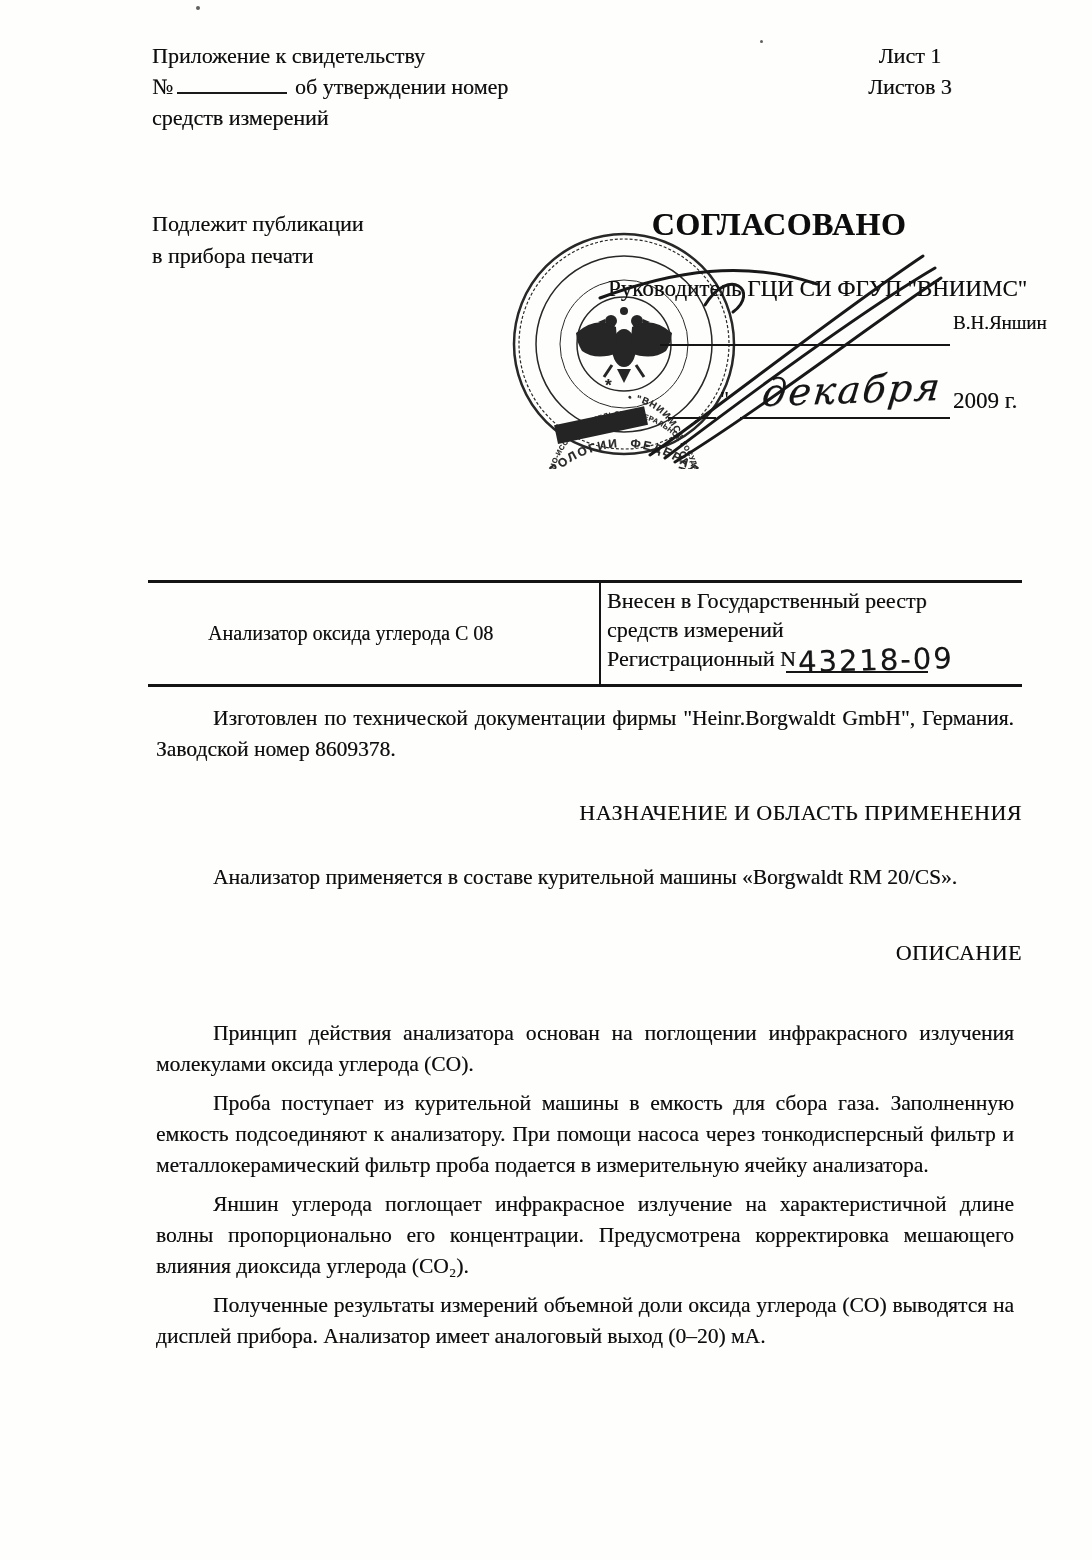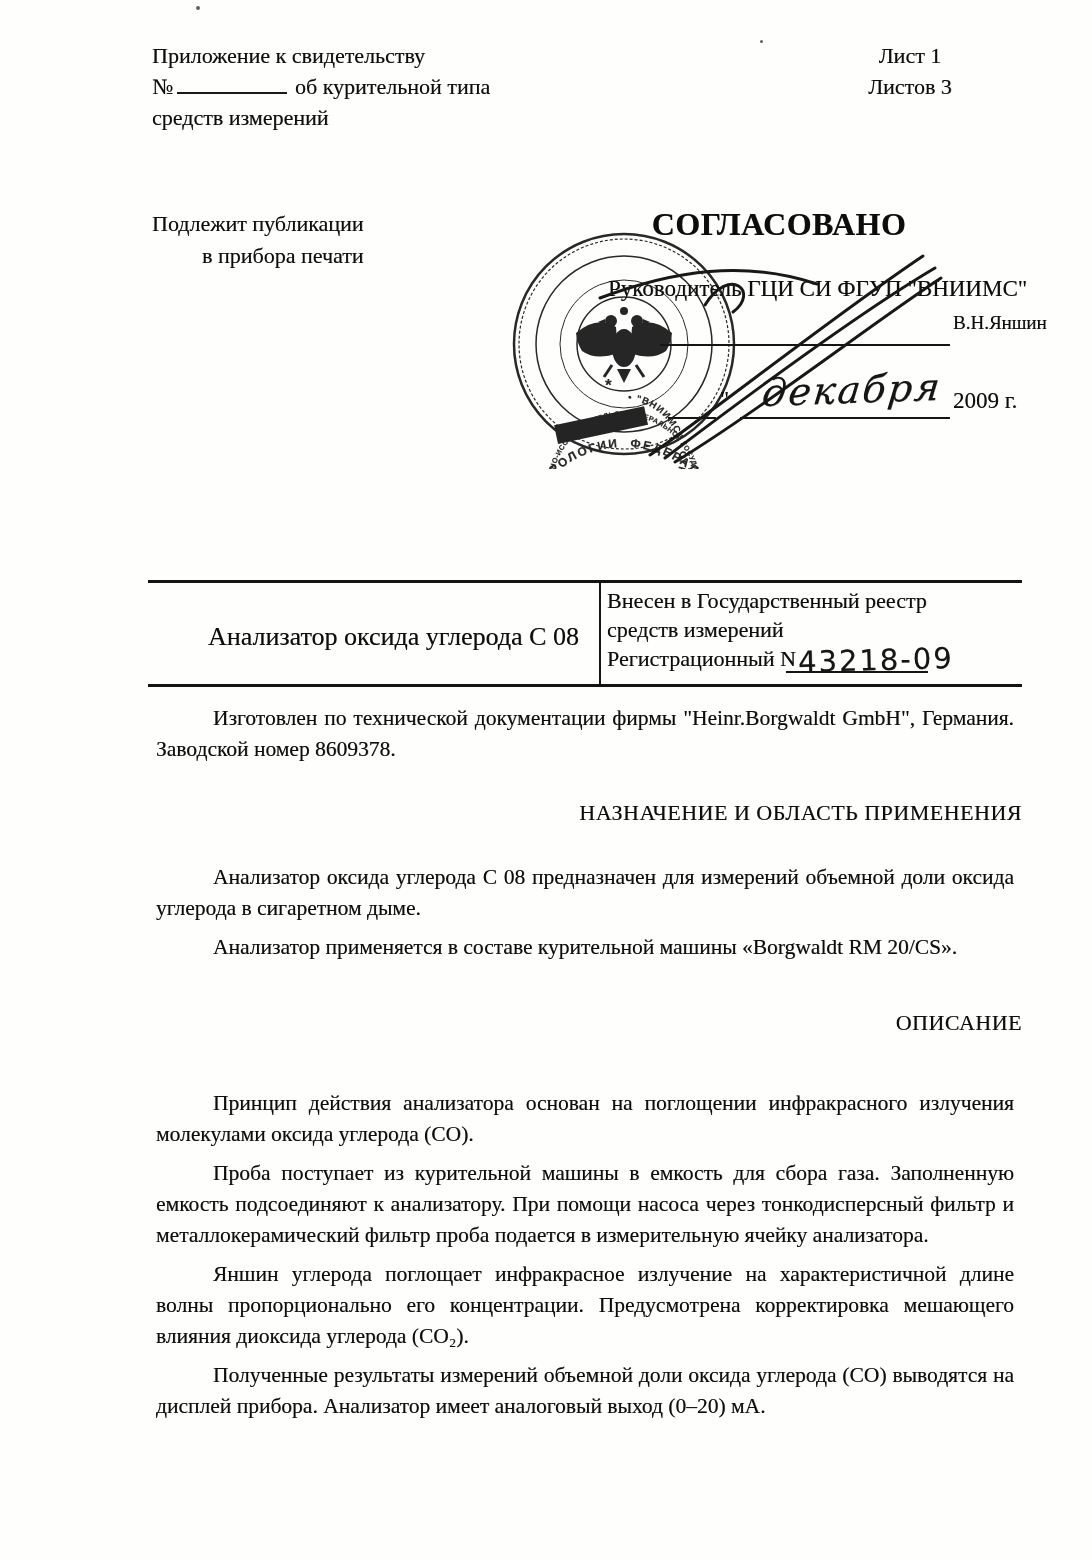--- a/index.html
+++ b/index.html
@@ -11,21 +11,21 @@
     font-family:"Liberation Serif","DejaVu Serif",serif;
     color:#0d0d0d;
     overflow:hidden;
     text-shadow:0.35px 0.35px 0.25px rgba(0,0,0,0.45);
   }
   
   .hdr-left{position:absolute;left:152px;top:40px;font-size:22px;line-height:31px;}
   .hdr-left .blank{display:inline-block;width:110px;height:20px;border-bottom:2px solid #1a1a1a;margin:0 8px 0 4px;vertical-align:baseline;}
   .hdr-right{position:absolute;left:858px;top:40px;width:104px;text-align:center;font-size:22px;line-height:31px;}
   
-  .pub{position:absolute;left:152px;top:208px;font-size:22px;line-height:32px;text-align:right;}
+  .pub{position:absolute;left:152px;top:208px;font-size:22px;line-height:32px;}
   .agree-title{position:absolute;left:634px;top:206px;width:290px;text-align:center;font-size:32px;font-weight:bold;letter-spacing:0.5px;z-index:3;}
   .approver-line{position:absolute;left:608px;top:276px;font-size:23px;z-index:3;white-space:nowrap;}
   .sig-underline{position:absolute;left:660px;top:344px;width:290px;border-top:2px solid #151515;z-index:3;}
   .approver-name{position:absolute;left:953px;top:312px;font-size:19px;z-index:3;}
   .date-quote{position:absolute;left:720px;top:386px;font-size:22px;z-index:3;}
   .day-underline{position:absolute;left:668px;top:417px;width:48px;border-top:2px solid #151515;z-index:3;}
   .month-underline{position:absolute;left:740px;top:417px;width:210px;border-top:2px solid #151515;z-index:3;}
   .month-script{
     position:absolute;left:752px;top:368px;width:200px;text-align:center;
     font-family:"DejaVu Serif",serif;font-style:italic;font-size:38px;
@@ -33,21 +33,21 @@
   }
   .date-year{position:absolute;left:953px;top:388px;font-size:23px;z-index:3;}
   
   .stamp{position:absolute;left:499px;top:219px;z-index:2;opacity:0.92;}
   .stamp text{font-family:"Liberation Sans","DejaVu Sans",sans-serif;fill:#161616;}
   .signature{position:absolute;left:555px;top:230px;z-index:4;}
   
   .tbl-top,.tbl-bottom{position:absolute;left:148px;width:874px;height:3px;background:#141414;}
   .tbl-top{top:580px;} .tbl-bottom{top:684px;}
   .tbl-divider{position:absolute;left:599px;top:580px;width:2px;height:107px;background:#141414;}
-  .cell-left{position:absolute;left:208px;top:622px;font-size:26px;}
+  .cell-left{position:absolute;left:208px;top:622px;font-size:20px;}
   .cell-right{position:absolute;left:607px;top:586px;font-size:22px;line-height:29px;width:410px;}
   .reg-row{white-space:nowrap;}
   .reg-number{
     display:inline-block;font-family:"DejaVu Sans",sans-serif;font-size:29px;
     letter-spacing:2px;transform:rotate(-1.5deg);vertical-align:-4px;margin-left:2px;color:#161616;
   }
   .reg-underline{position:absolute;left:786px;top:671px;width:142px;border-top:2px solid #151515;}
   
   .main{position:absolute;left:148px;top:695px;width:874px;font-size:21.5px;line-height:31px;text-align:justify;}
   .main p{margin:8px;text-indent:57px;}
@@ -58,21 +58,21 @@
   .speck{position:absolute;background:#2b2b2b;border-radius:50%;opacity:0.75;}
 </style>
 </head>
 <body>
 
 <div class="page">
 
   <div class="hdr-left">
     <div>Приложение к свидетельству</div>
     <div>
-      <span>№</span><span class="blank"></span><span>об курительной типа</span>
+      <span>№</span><span class="blank"></span><span>об утверждении номер</span>
     </div>
     <div>средств измерений</div>
   </div>
 
   <div class="hdr-right">
     <div>Лист 1</div>
     <div>Листов 3</div>
   </div>
 
   <div class="pub">
@@ -148,21 +148,20 @@
     <div class="reg-row">
       <span>Регистрационный N</span><span class="reg-number">43218-09</span>
     </div>
   </div>
   <div class="reg-underline"></div>
 
   <div class="main">
     <p>Изготовлен по технической документации фирмы "Heinr.Borgwaldt GmbH", Германия. Заводской номер 8609378.</p>
 
     <h2>НАЗНАЧЕНИЕ И ОБЛАСТЬ ПРИМЕНЕНИЯ</h2>
-    <p>Анализатор оксида углерода С 08 предназначен для измерений объемной доли оксида углерода в сигаретном дыме.</p>
     <p>Анализатор применяется в составе курительной машины «Borgwaldt RM 20/CS».</p>
 
     <h2 class="desc">ОПИСАНИЕ</h2>
     <p class="desc-first">Принцип действия анализатора основан на поглощении инфракрасного излучения молекулами оксида углерода (СО).</p>
     <p>Проба поступает из курительной машины в емкость для сбора газа. Заполненную емкость подсоединяют к анализатору. При помощи насоса через тонкодисперсный фильтр и металлокерамический фильтр проба подается в измерительную ячейку анализатора.</p>
     <p>Яншин углерода поглощает инфракрасное излучение на характеристичной длине волны пропорционально его концентрации. Предусмотрена корректировка мешающего влияния диоксида углерода (СО₂).</p>
     <p>Полученные результаты измерений объемной доли оксида углерода (СО) выводятся на дисплей прибора. Анализатор имеет аналоговый выход (0–20) мА.</p>
   </div>
 
   <div class="speck" style="left:196px;top:6px;width:4px;height:4px;"></div>

